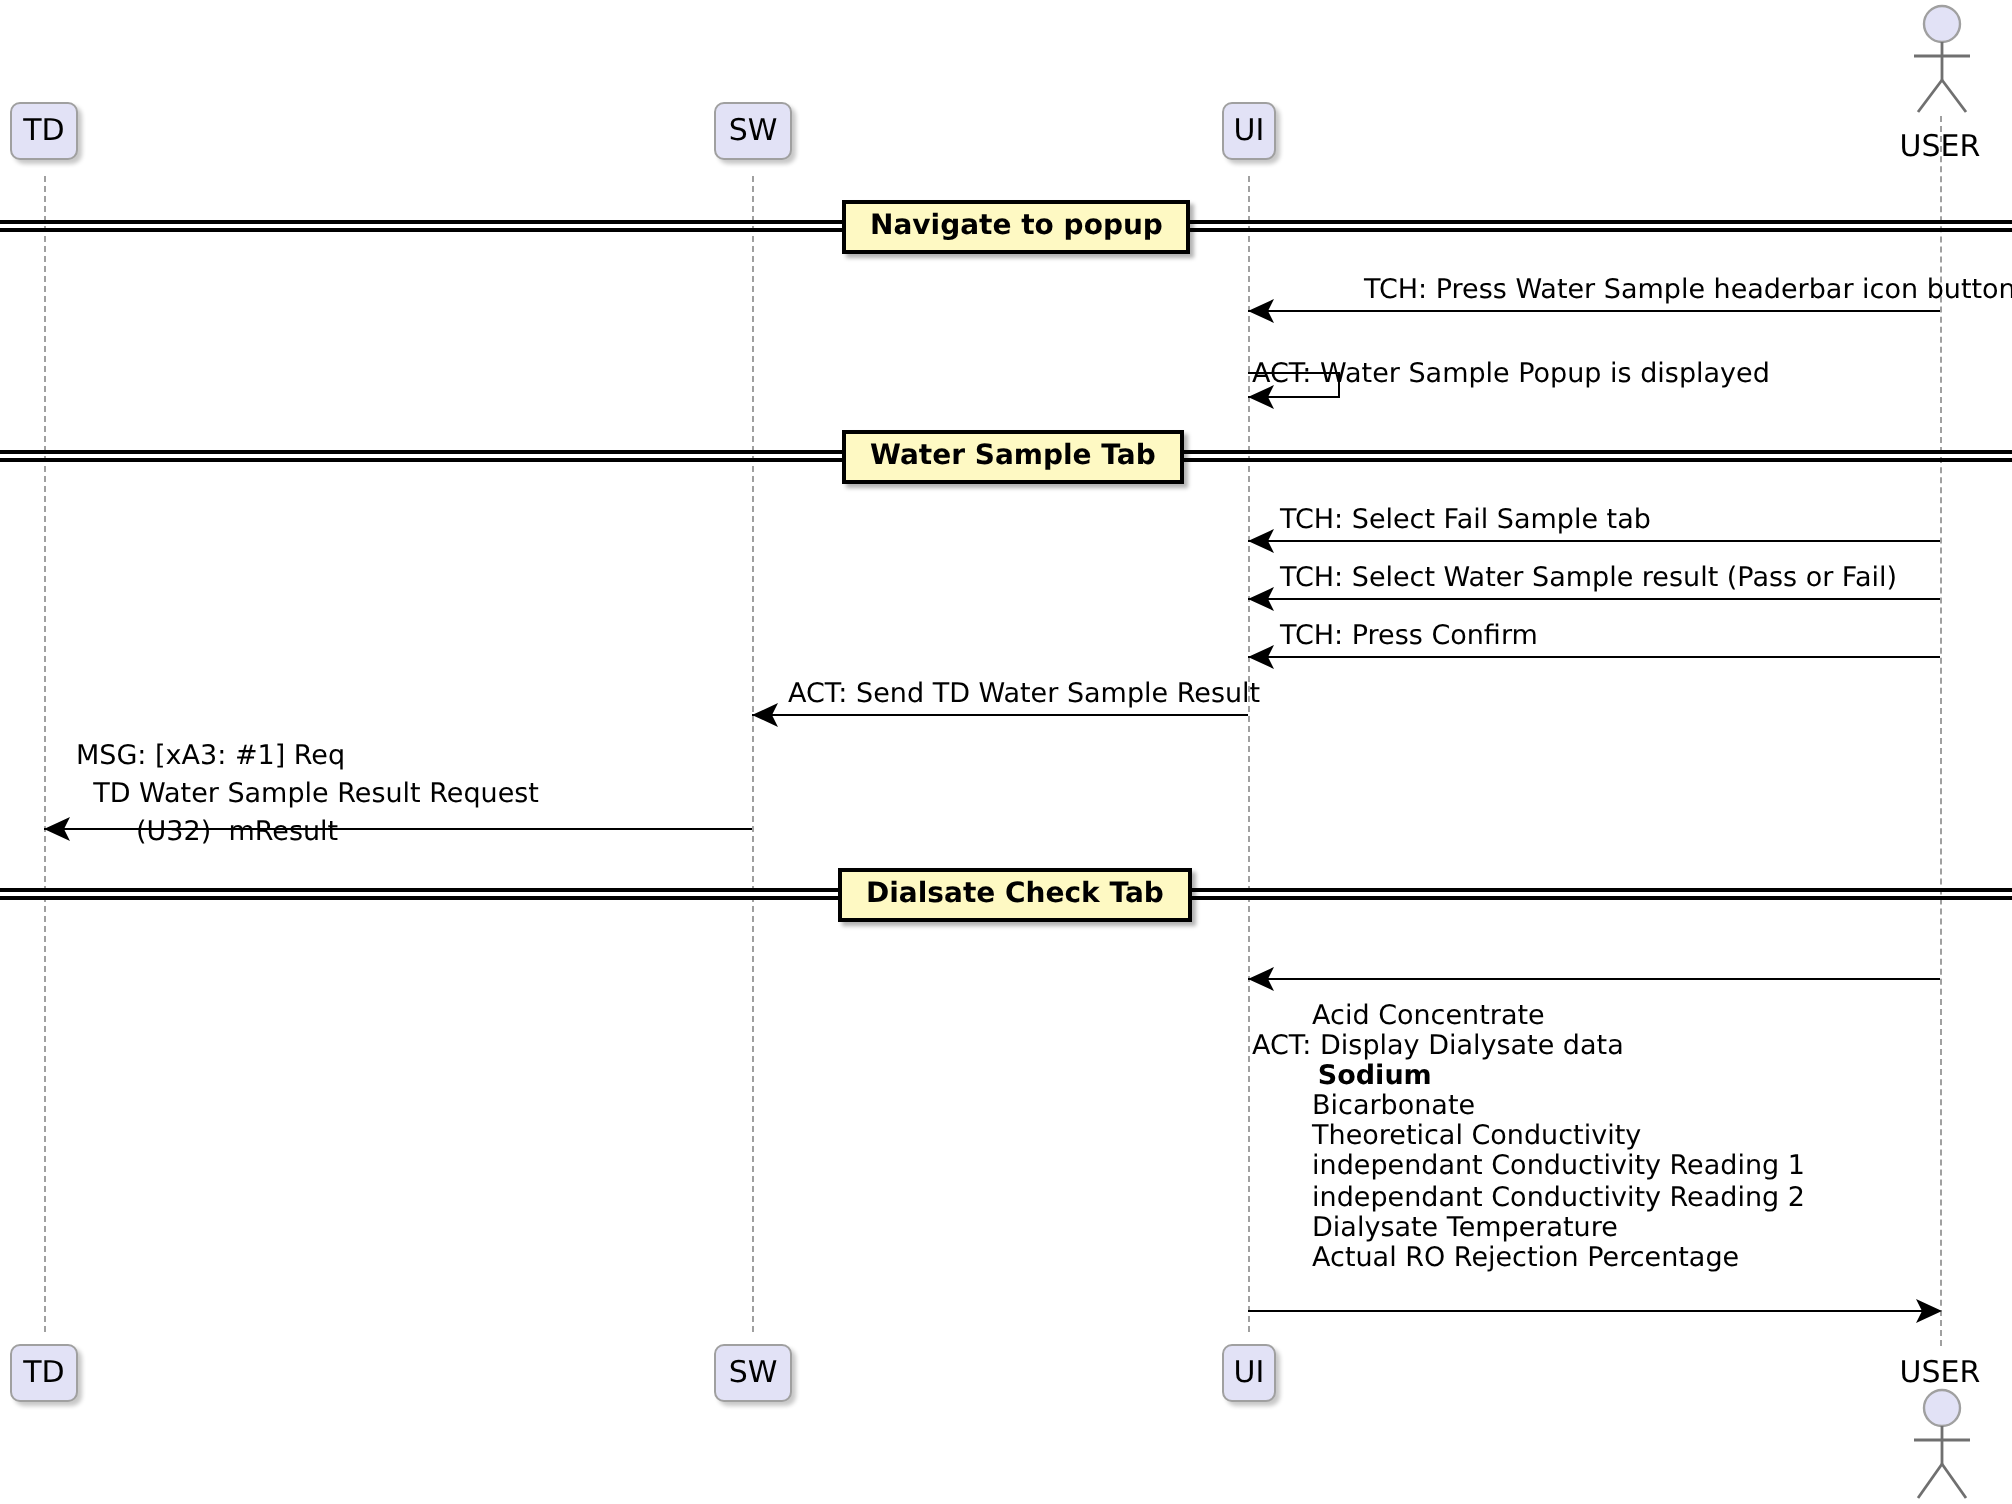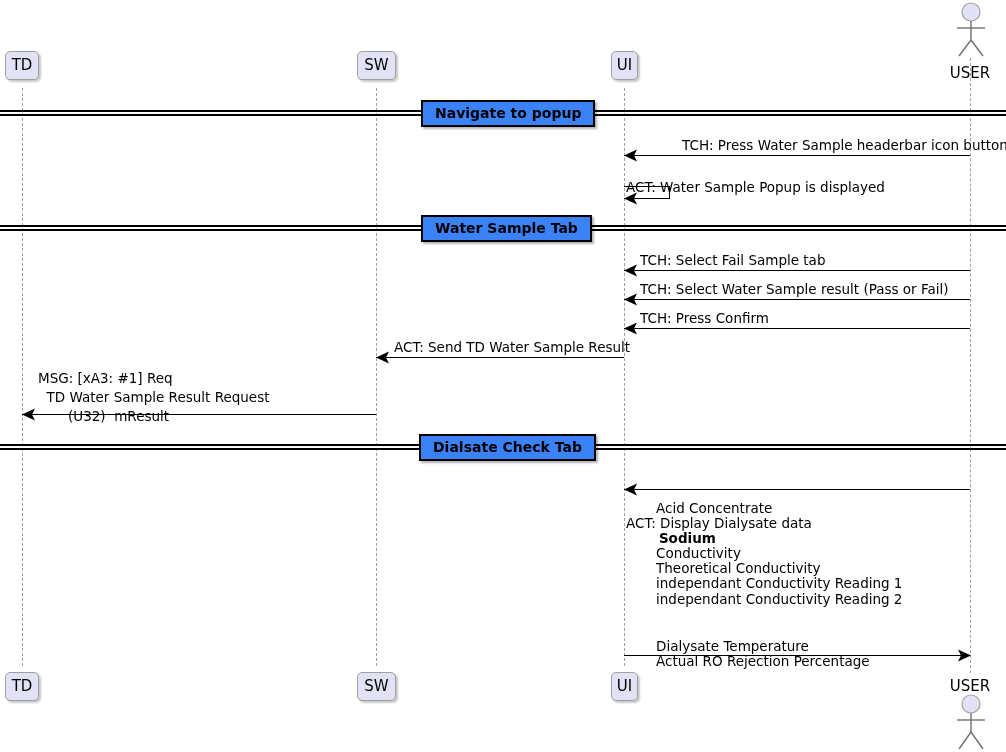--- a/index.html
+++ b/index.html
@@ -42,21 +42,21 @@
     position:absolute;left:0;width:1006px;height:6px;
   }
   .divider-lines:before,.divider-lines:after{
     content:"";position:absolute;left:0;width:1006px;height:0;
     border-top:2px solid #000000;
   }
   .divider-lines:before{top:0;}
   .divider-lines:after{top:4px;}
   .divider-box{
     position:absolute;
-    background:#3b82f6;
+    background:#fef9c3;
     border:2px solid #000000;
     box-shadow:2px 2px 2px rgba(0,0,0,0.30);
     font-size:14px;font-weight:bold;color:#000;
     padding:3px 12px 4px 12px;
     white-space:nowrap;
     box-sizing:border-box;
     line-height:1.15;
   }
 
   
@@ -189,25 +189,25 @@
   <div class="arrowhead" style="left:624px; top:483px;">
     <svg width="14" height="13" viewBox="0 0 14 13">
         <path d="M0,6.5 L13,0.5 L10,6.5 L13,12.5 Z" fill="#000"></path>
       </svg>
   </div>
 
   <div style="position:absolute; left:626px; top:501px; font-size:13.5px; line-height:15.1px; color:#000; white-space:nowrap;">
     <div style="white-space:pre;">       Acid Concentrate</div>
     <div>ACT: Display Dialysate data</div>
     <div style="white-space:pre;font-weight:bold;">       Sodium</div>
-    <div style="white-space:pre;">       Conductivity</div>
+    <div style="white-space:pre;">       Bicarbonate</div>
     <div style="white-space:pre;">       Theoretical Conductivity</div>
     <div style="white-space:pre;">       independant Conductivity Reading 1</div>
     <div style="white-space:pre;">       independant Conductivity Reading 2</div>
-    <div style="white-space:pre;margin-top:32px;">       Dialysate Temperature</div>
+    <div style="white-space:pre;">       Dialysate Temperature</div>
     <div style="white-space:pre;">       Actual RO Rejection Percentage</div>
   </div>
   <div class="msg-line" style="left:624px; top:655px; width:346px;"></div>
   <div class="arrowhead" style="left:957px; top:649px;">
     <svg width="14" height="13" viewBox="0 0 14 13">
         <path d="M14,6.5 L1,0.5 L4,6.5 L1,12.5 Z" fill="#000"></path>
       </svg>
   </div>
 
   <div class="pbox" style="left:5px; top:672px; width:34px; height:29px;">

